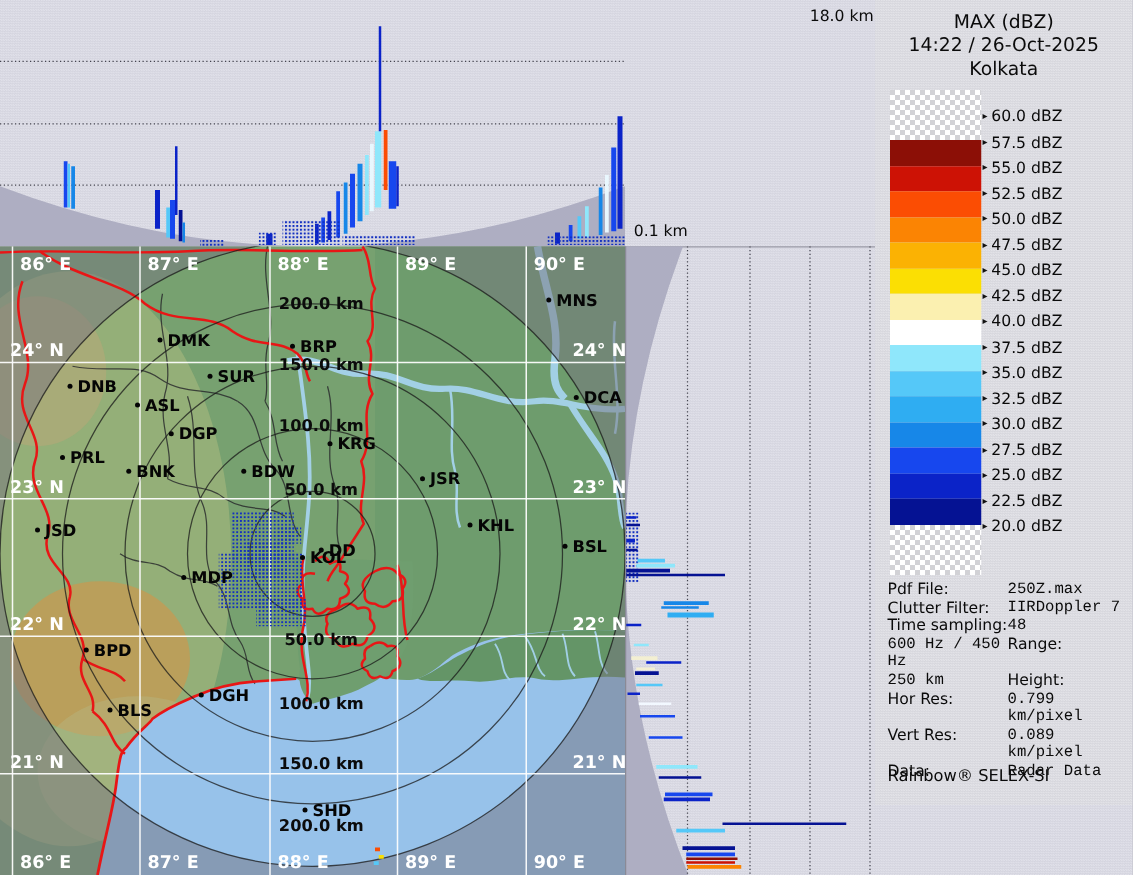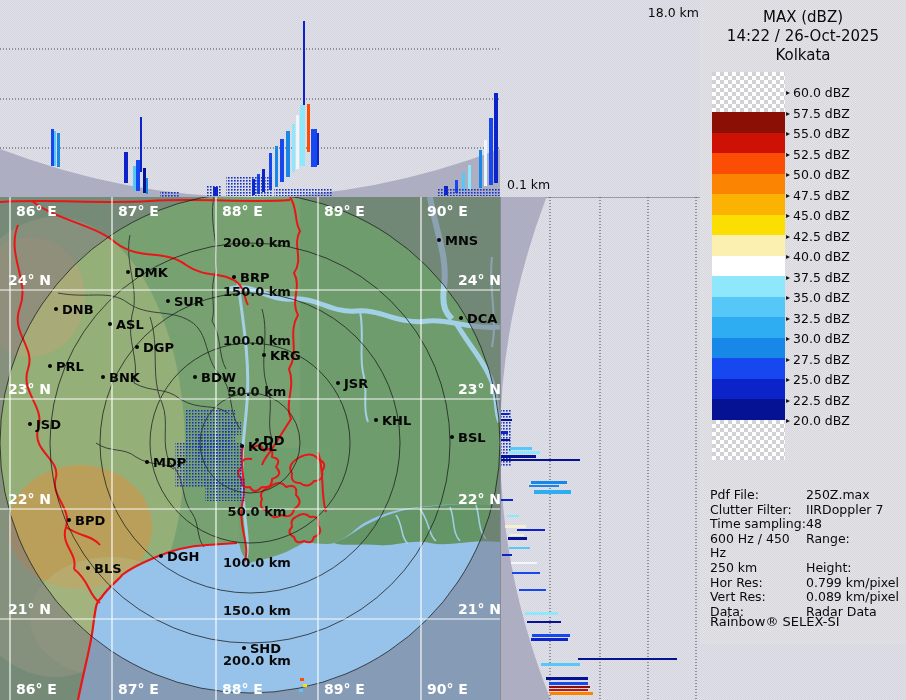--- a/index.html
+++ b/index.html
@@ -22,24 +22,24 @@
   #title-block{position:absolute;top:8px;left:0;width:206px;text-align:center;
        font-size:15px;line-height:19px;color:#0a0a0a;}
   #scale{position:absolute;top:72px;left:0;width:206px;height:390px;}
   #scale .bands{position:absolute;left:12px;top:0;width:73px;}
   #scale .band{width:73px;}
   .checker{background:repeating-conic-gradient(#ffffff 0% 25%, #d2d2d6 0% 50%);
        background-size:8px 8px;}
   .scale-label{position:absolute;left:86px;display:flex;align-items:center;gap:3px;
        font-size:12.5px;height:15px;color:#0a0a0a;white-space:nowrap;}
   .scale-label .arr{font-size:8px;line-height:15px;color:#111;}
-  #info{position:absolute;top:488px;left:10px;width:192px;display:grid;
+  #info{position:absolute;top:464px;left:10px;width:192px;display:grid;
        grid-template-columns:96px auto;font-size:12.5px;line-height:14.6px;
        color:#0a0a0a;column-gap:0;}
-  #info .val{max-width:106px;}
+  #info .val{max-width:106px;font-family:Liberation Mono, monospace;}
   #brand{position:absolute;top:614px;left:10px;font-size:13px;color:#0a0a0a;}
   svg{display:block;}
 </style>
 </head>
 <body>
 
 <div id="app">
 
   <div id="top-profile" class="panel">
     <svg id="topSvg" width="500" height="197" viewBox="0 0 500 197">

